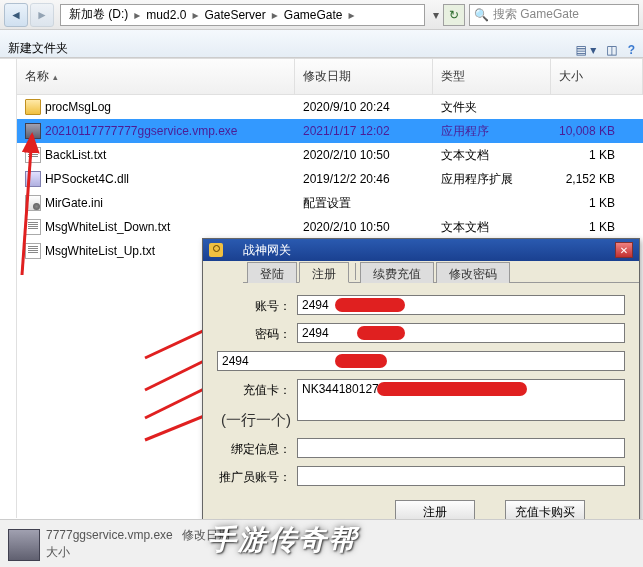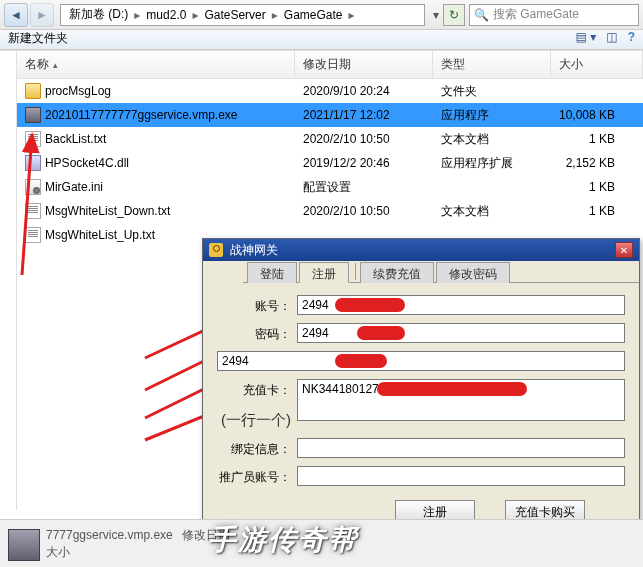--- a/index.html
+++ b/index.html
@@ -7,54 +7,54 @@
 
 .toolbar { height: 30px; background: linear-gradient(#f7f7f7, #e8e8e8); border-bottom: 1px solid #ccc; display: flex; align-items: center; padding: 0 4px; }
 .nav-arrow { width: 24px; height: 24px; border: 1px solid #b0c0d0; border-radius: 3px; background: linear-gradient(#eaf2fa,#d0e0f0); margin-right: 2px; display: flex; align-items: center; justify-content: center; color: #3a5a7a; cursor: pointer; }
 .breadcrumb { flex: 1; height: 22px; border: 1px solid #a0a0a0; background: #fff; display: flex; align-items: center; padding: 0 4px; margin: 0 4px; }
 .crumb { padding: 0 4px; color: #000; }
 .crumb-sep { color: #666; padding: 0 2px; }
 .refresh-btn { width: 22px; height: 22px; border: 1px solid #a0a0a0; background: #e8f0e0; display: flex; align-items: center; justify-content: center; margin-right: 4px; }
 .dropdown-arrow { width: 14px; color: #555; text-align: center; }
 .search-box { width: 170px; height: 22px; border: 1px solid #a0a0a0; background: #fff; display: flex; align-items: center; padding: 0 4px; color: #888; }
 
-.cmdbar { height: 20px; background: linear-gradient(#f5f9fd,#e5edf5); border-bottom: 1px solid #ccc; display: flex; align-items: flex-start; justify-content: space-between; padding: 0 8px; }
+.cmdbar { height: 28px; background: linear-gradient(#f5f9fd,#e5edf5); border-bottom: 1px solid #ccc; display: flex; align-items: flex-end; justify-content: space-between; padding: 0 8px; }
 .cmdbar-left { display: flex; align-items: center; gap: 8px; }
 .cmdbar-right { display: flex; align-items: center; gap: 4px; }
 
 .content { display: flex; height: 460px; border-top: 1px solid #ddd; }
 .treecol { width: 18px; background: #fff; border-right: 1px solid #e0e0e0; }
 .filelist { flex: 1; background: #fff; position: relative; }
 
-.listheader { display: flex; height: 28px; border-bottom: 1px solid #e0e0e0; background: linear-gradient(#fdfdfd,#f0f0f0); }
+.listheader { display: flex; height: 36px; border-bottom: 1px solid #e0e0e0; background: linear-gradient(#fdfdfd,#f0f0f0); }
 .listheader > div { border-right: 1px solid #e0e0e0; padding: 4px 8px; display: flex; align-items: center; color: #333; }
 .col-name { width: 278px; }
 .col-date { width: 138px; }
 .col-type { width: 118px; }
 .col-size { flex: 1; }
 .sort-arrow { margin-left: 4px; color: #666; font-size: 9px; }
 
 .filerow { display: flex; height: 24px; align-items: center; }
-.filerow.selected { background: #3399ff; color: #000000; }
+.filerow.selected { background: #3399ff; color: #4c1d95; }
 .filerow .cell { padding: 0 8px; white-space: nowrap; overflow: hidden; }
 .filerow .cell.name { width: 278px; display: flex; align-items: center; gap: 4px; }
 .filerow .cell.date { width: 138px; }
 .filerow .cell.type { width: 118px; }
 .filerow .cell.size { flex: 1; text-align: right; padding-right: 28px; }
 .ficon { width: 16px; height: 16px; display: inline-block; flex-shrink: 0; }
 .ficon.folder { background: linear-gradient(#ffe9a8,#f0c040); border: 1px solid #c09020; border-radius: 1px; }
 .ficon.exe { background: linear-gradient(#a0a0b0,#606070); border: 1px solid #404050; }
 .ficon.txt { background: #fff; border: 1px solid #aaa; position: relative; }
 .ficon.txt::before { content: ""; position: absolute; top: 2px; left: 2px; right: 2px; height: 1px; background: #888; box-shadow: 0 2px 0 #888, 0 4px 0 #888, 0 6px 0 #888; }
 .ficon.dll { background: linear-gradient(#e0e0ff,#b0b0e0); border: 1px solid #8080b0; }
 .ficon.ini { background: linear-gradient(#fff,#ddd); border: 1px solid #aaa; position: relative; }
 .ficon.ini::after { content: ""; position: absolute; right: 0; bottom: 0; width: 7px; height: 7px; background: radial-gradient(#888,#555); border-radius: 50%; }
 
 .dialog { position: absolute; left: 202px; top: 238px; width: 438px; height: 326px; background: #ece9d8; border: 1px solid #666; box-shadow: 2px 2px 6px rgba(0,0,0,0.3); }
-.dlg-title { height: 22px; background: linear-gradient(#2a5ab0,#1a4090); color: #fff; display: flex; align-items: center; padding: 0 6px; gap: 7px; }
+.dlg-title { height: 22px; background: linear-gradient(#2a5ab0,#1a4090); color: #fff; display: flex; align-items: center; padding: 0 6px; gap: 20px; }
 .dlg-key { width: 14px; height: 14px; background: #f0c040; border-radius: 2px; position: relative; }
 .dlg-key::after { content: ""; position: absolute; left: 4px; top: 2px; width: 5px; height: 5px; border: 1px solid #604000; border-radius: 50%; }
 .dlg-close { margin-left: auto; width: 18px; height: 16px; background: linear-gradient(#f08080,#c03030); border: 1px solid #803030; display: flex; align-items: center; justify-content: center; color: #fff; font-size: 10px; }
 .tabs { display: flex; height: 22px; padding-left: 4px; border-bottom: 1px solid #999; background: #ece9d8; margin-left: 40px; }
 .tab { padding: 3px 12px; border: 1px solid #999; border-bottom: none; background: #ece9d8; margin-right: 2px; position: relative; top: 1px; color: #333; cursor: pointer; }
 .tab.active { background: #ece9d8; border-bottom: 1px solid #ece9d8; }
 .tab.inactive { background: #ddd; }
 .tab-sep { width: 1px; background: #999; margin: 2px 4px; }
 
 .form { padding: 12px 14px; }

